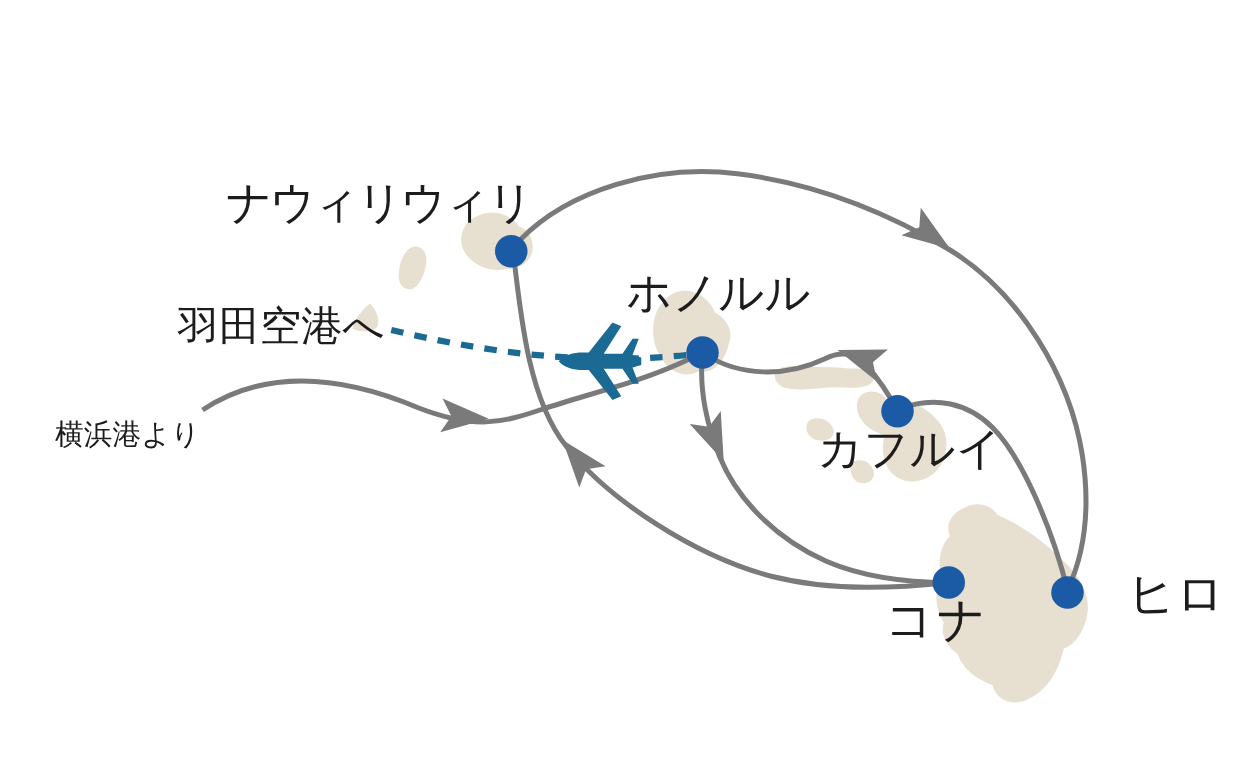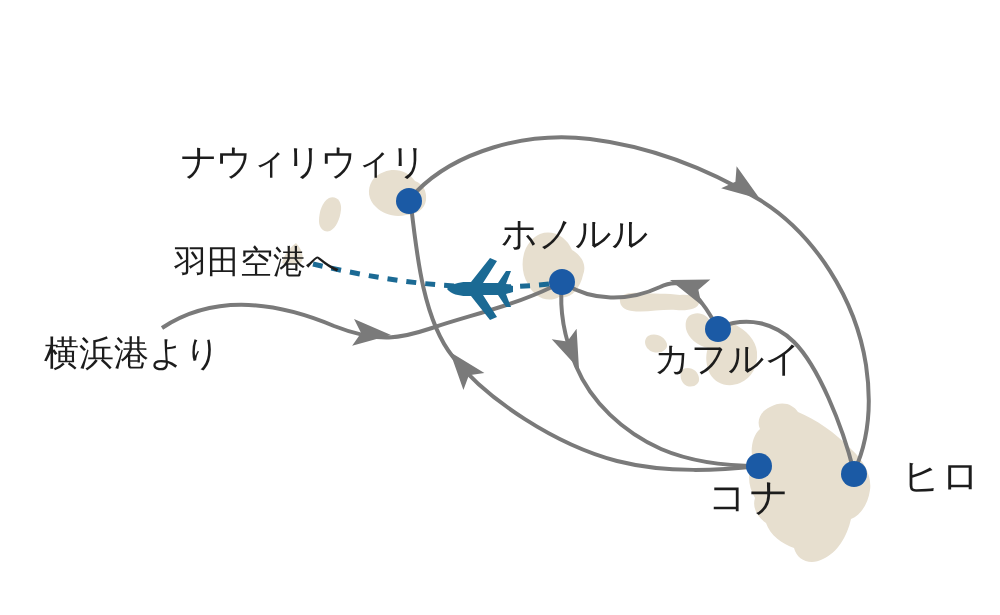--- a/index.html
+++ b/index.html
@@ -16,22 +16,22 @@
     color:#1c1c1c;
     line-height:1;
     white-space:nowrap;
     font-family:"Liberation Serif","DejaVu Serif",serif;
   }
   .lbl-nawiliwili{left:181px;top:144px;font-size:36px;letter-spacing:-2px;}
   .lbl-honolulu {left:501px;top:216px;font-size:36px;}
   .lbl-kahului  {left:654px;top:341px;font-size:36px;}
   .lbl-kona     {left:708px;top:478px;font-size:38px;letter-spacing:3px;}
   .lbl-hilo     {left:874px;top:457px;font-size:38px;margin-left:28px;}
-  .lbl-yokohama {left:44px;top:336px;font-size:35px;}
-  .lbl-haneda   {left:142px;top:246px;font-size:33px;margin-left:32px;}
+  .lbl-yokohama {left:44px;top:336px;font-size:23px;}
+  .lbl-haneda   {left:142px;top:246px;font-size:33px;}
 </style>
 </head>
 <body>
 
 <div id="stage">
 
   <svg id="map-svg" width="1000" height="615" viewBox="0 0 1000 615">
 
     <g fill="#e7dfcf" stroke="none">
 

